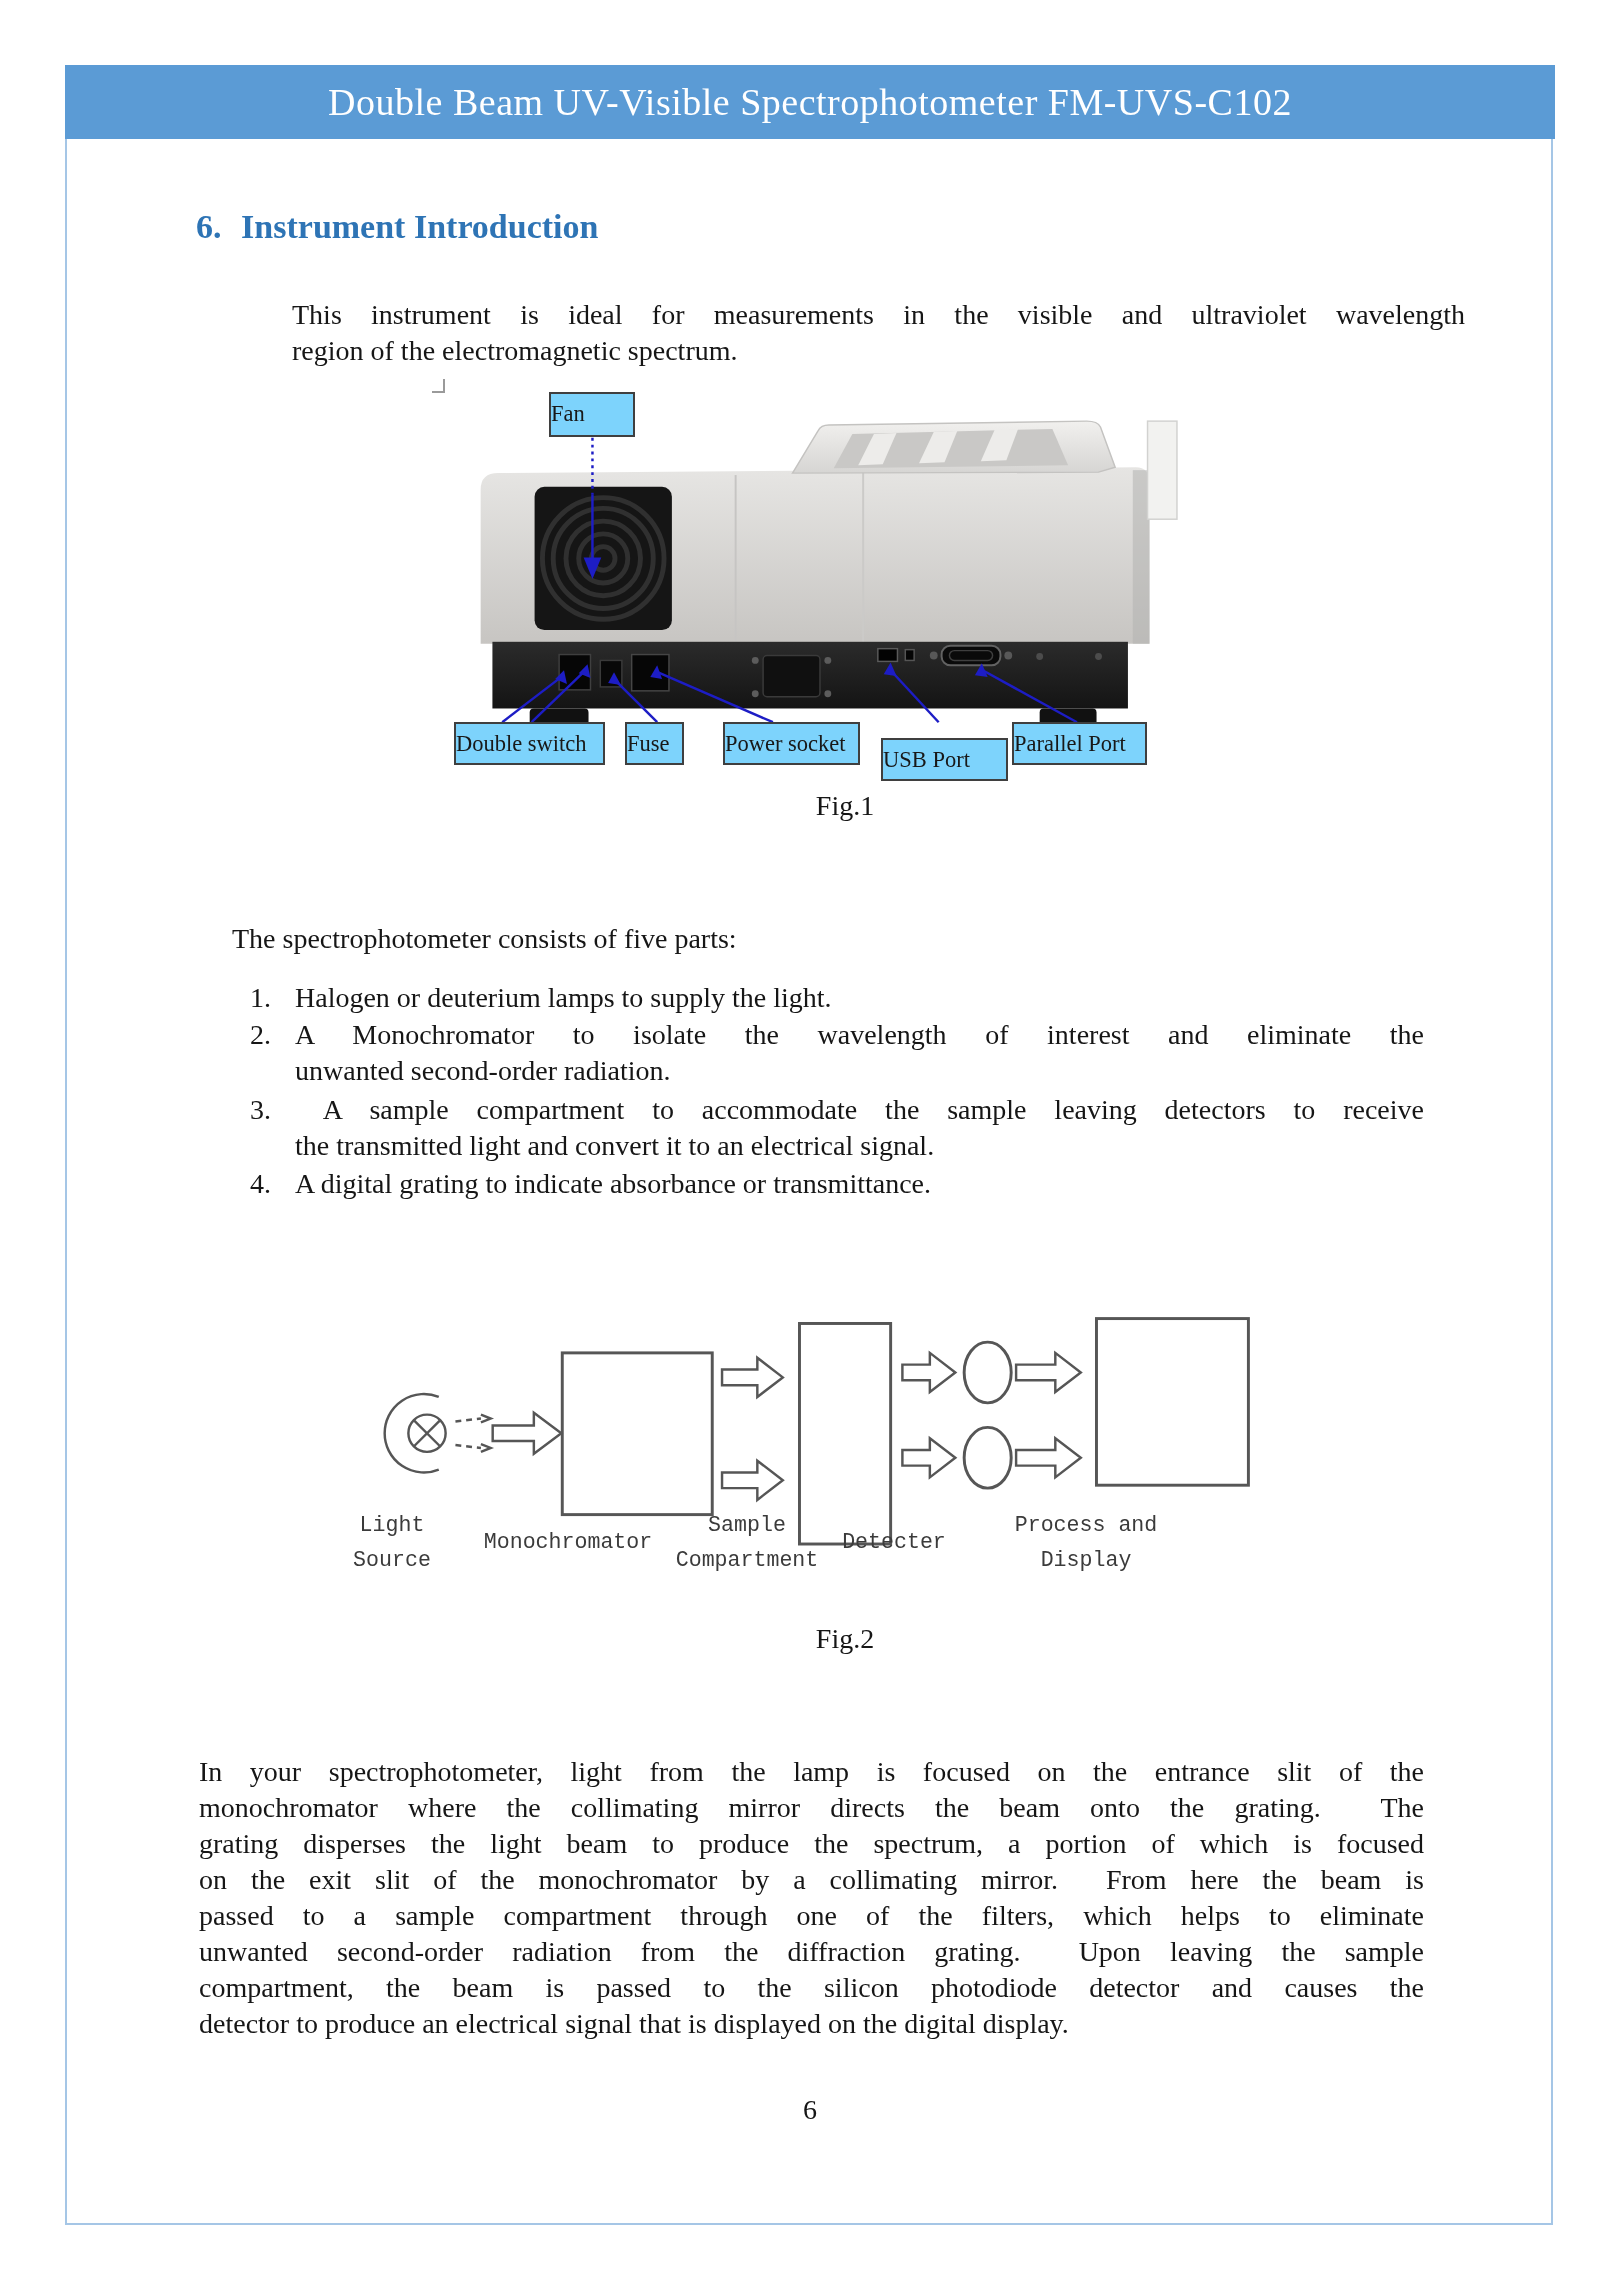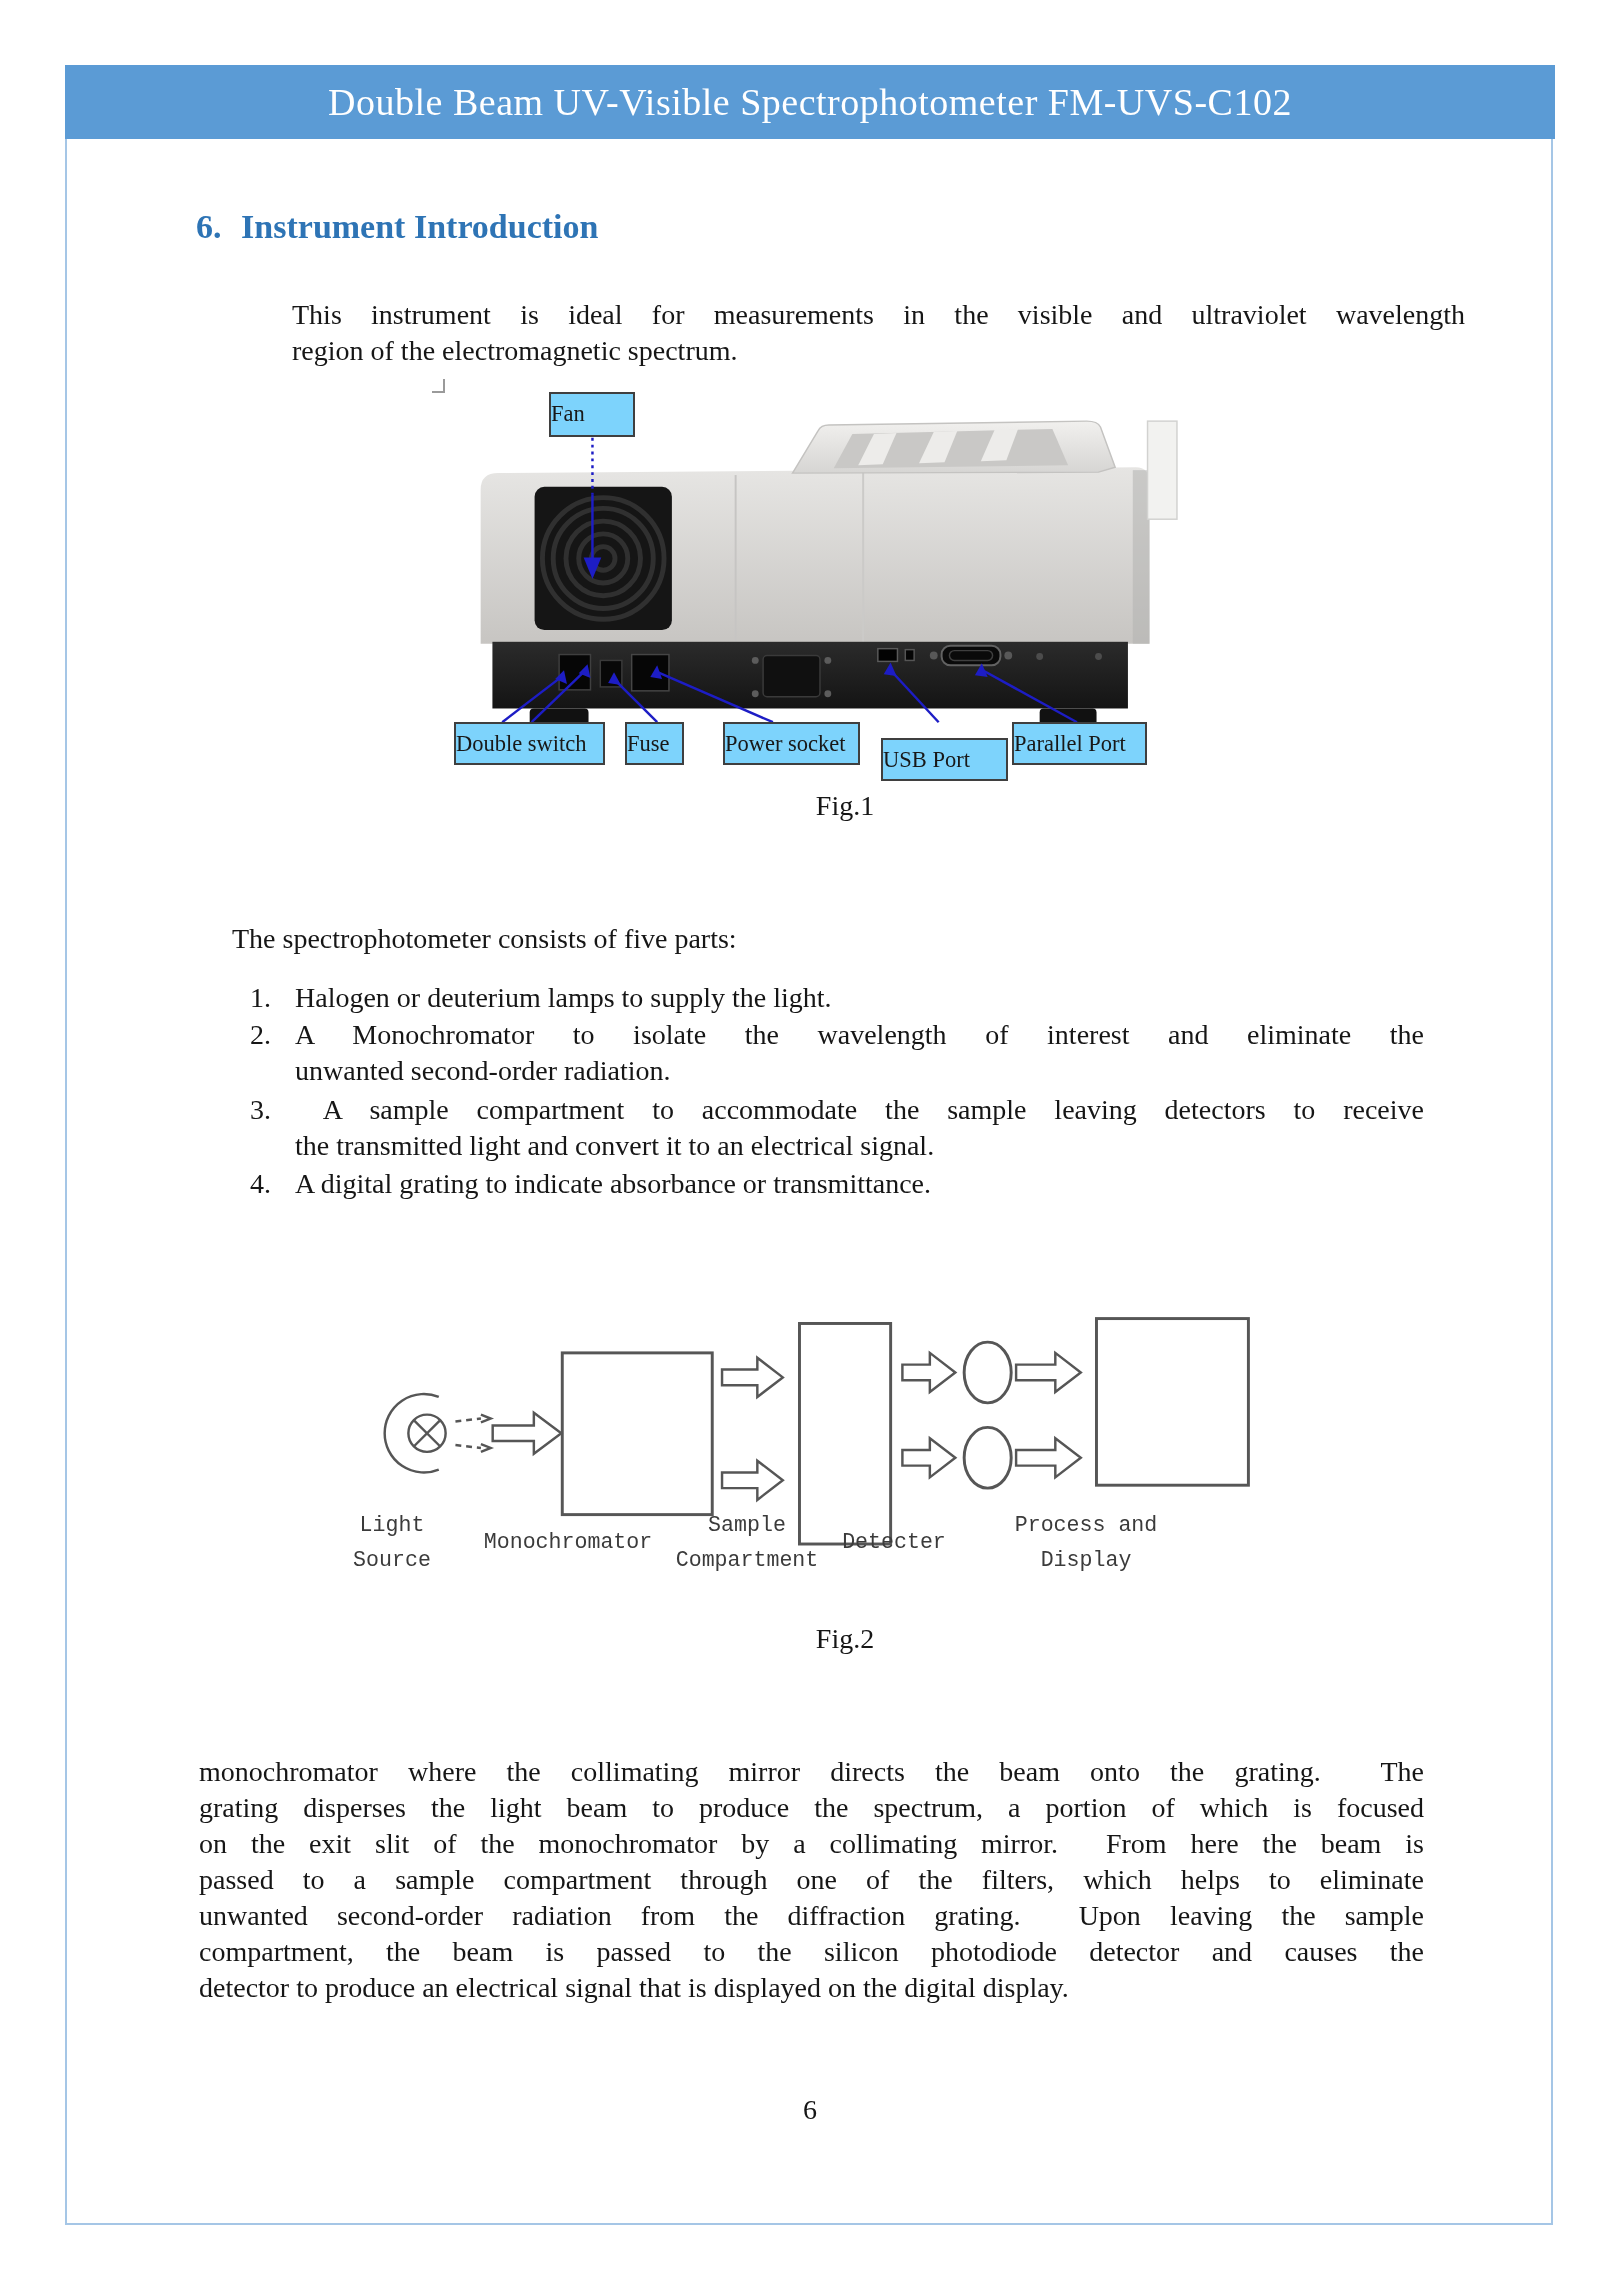--- a/index.html
+++ b/index.html
@@ -266,20 +266,21 @@
     <div class="fig2-label f2-samp">Sample
 Compartment</div>
     <div class="fig2-label f2-det">Detecter</div>
     <div class="fig2-label f2-proc">Process and
 Display</div>
   </div>
 
   <div class="caption cap2">Fig.2</div>
 
   <div class="para body-para">
+      <span class="tline">In your spectrophotometer, light from the lamp is focused on the entrance slit of the</span>
       <span class="tline">monochromator where the collimating mirror directs the beam onto the grating.  The</span>
       <span class="tline">grating disperses the light beam to produce the spectrum, a portion of which is focused</span>
       <span class="tline">on the exit slit of the monochromator by a collimating mirror.  From here the beam is</span>
       <span class="tline">passed to a sample compartment through one of the filters, which helps to eliminate</span>
       <span class="tline">unwanted second-order radiation from the diffraction grating.  Upon leaving the sample</span>
       <span class="tline">compartment, the beam is passed to the silicon photodiode detector and causes the</span>
       <span class="tline last">detector to produce an electrical signal that is displayed on the digital display.</span>
     </div>
 
   <div class="page-number">6</div>

